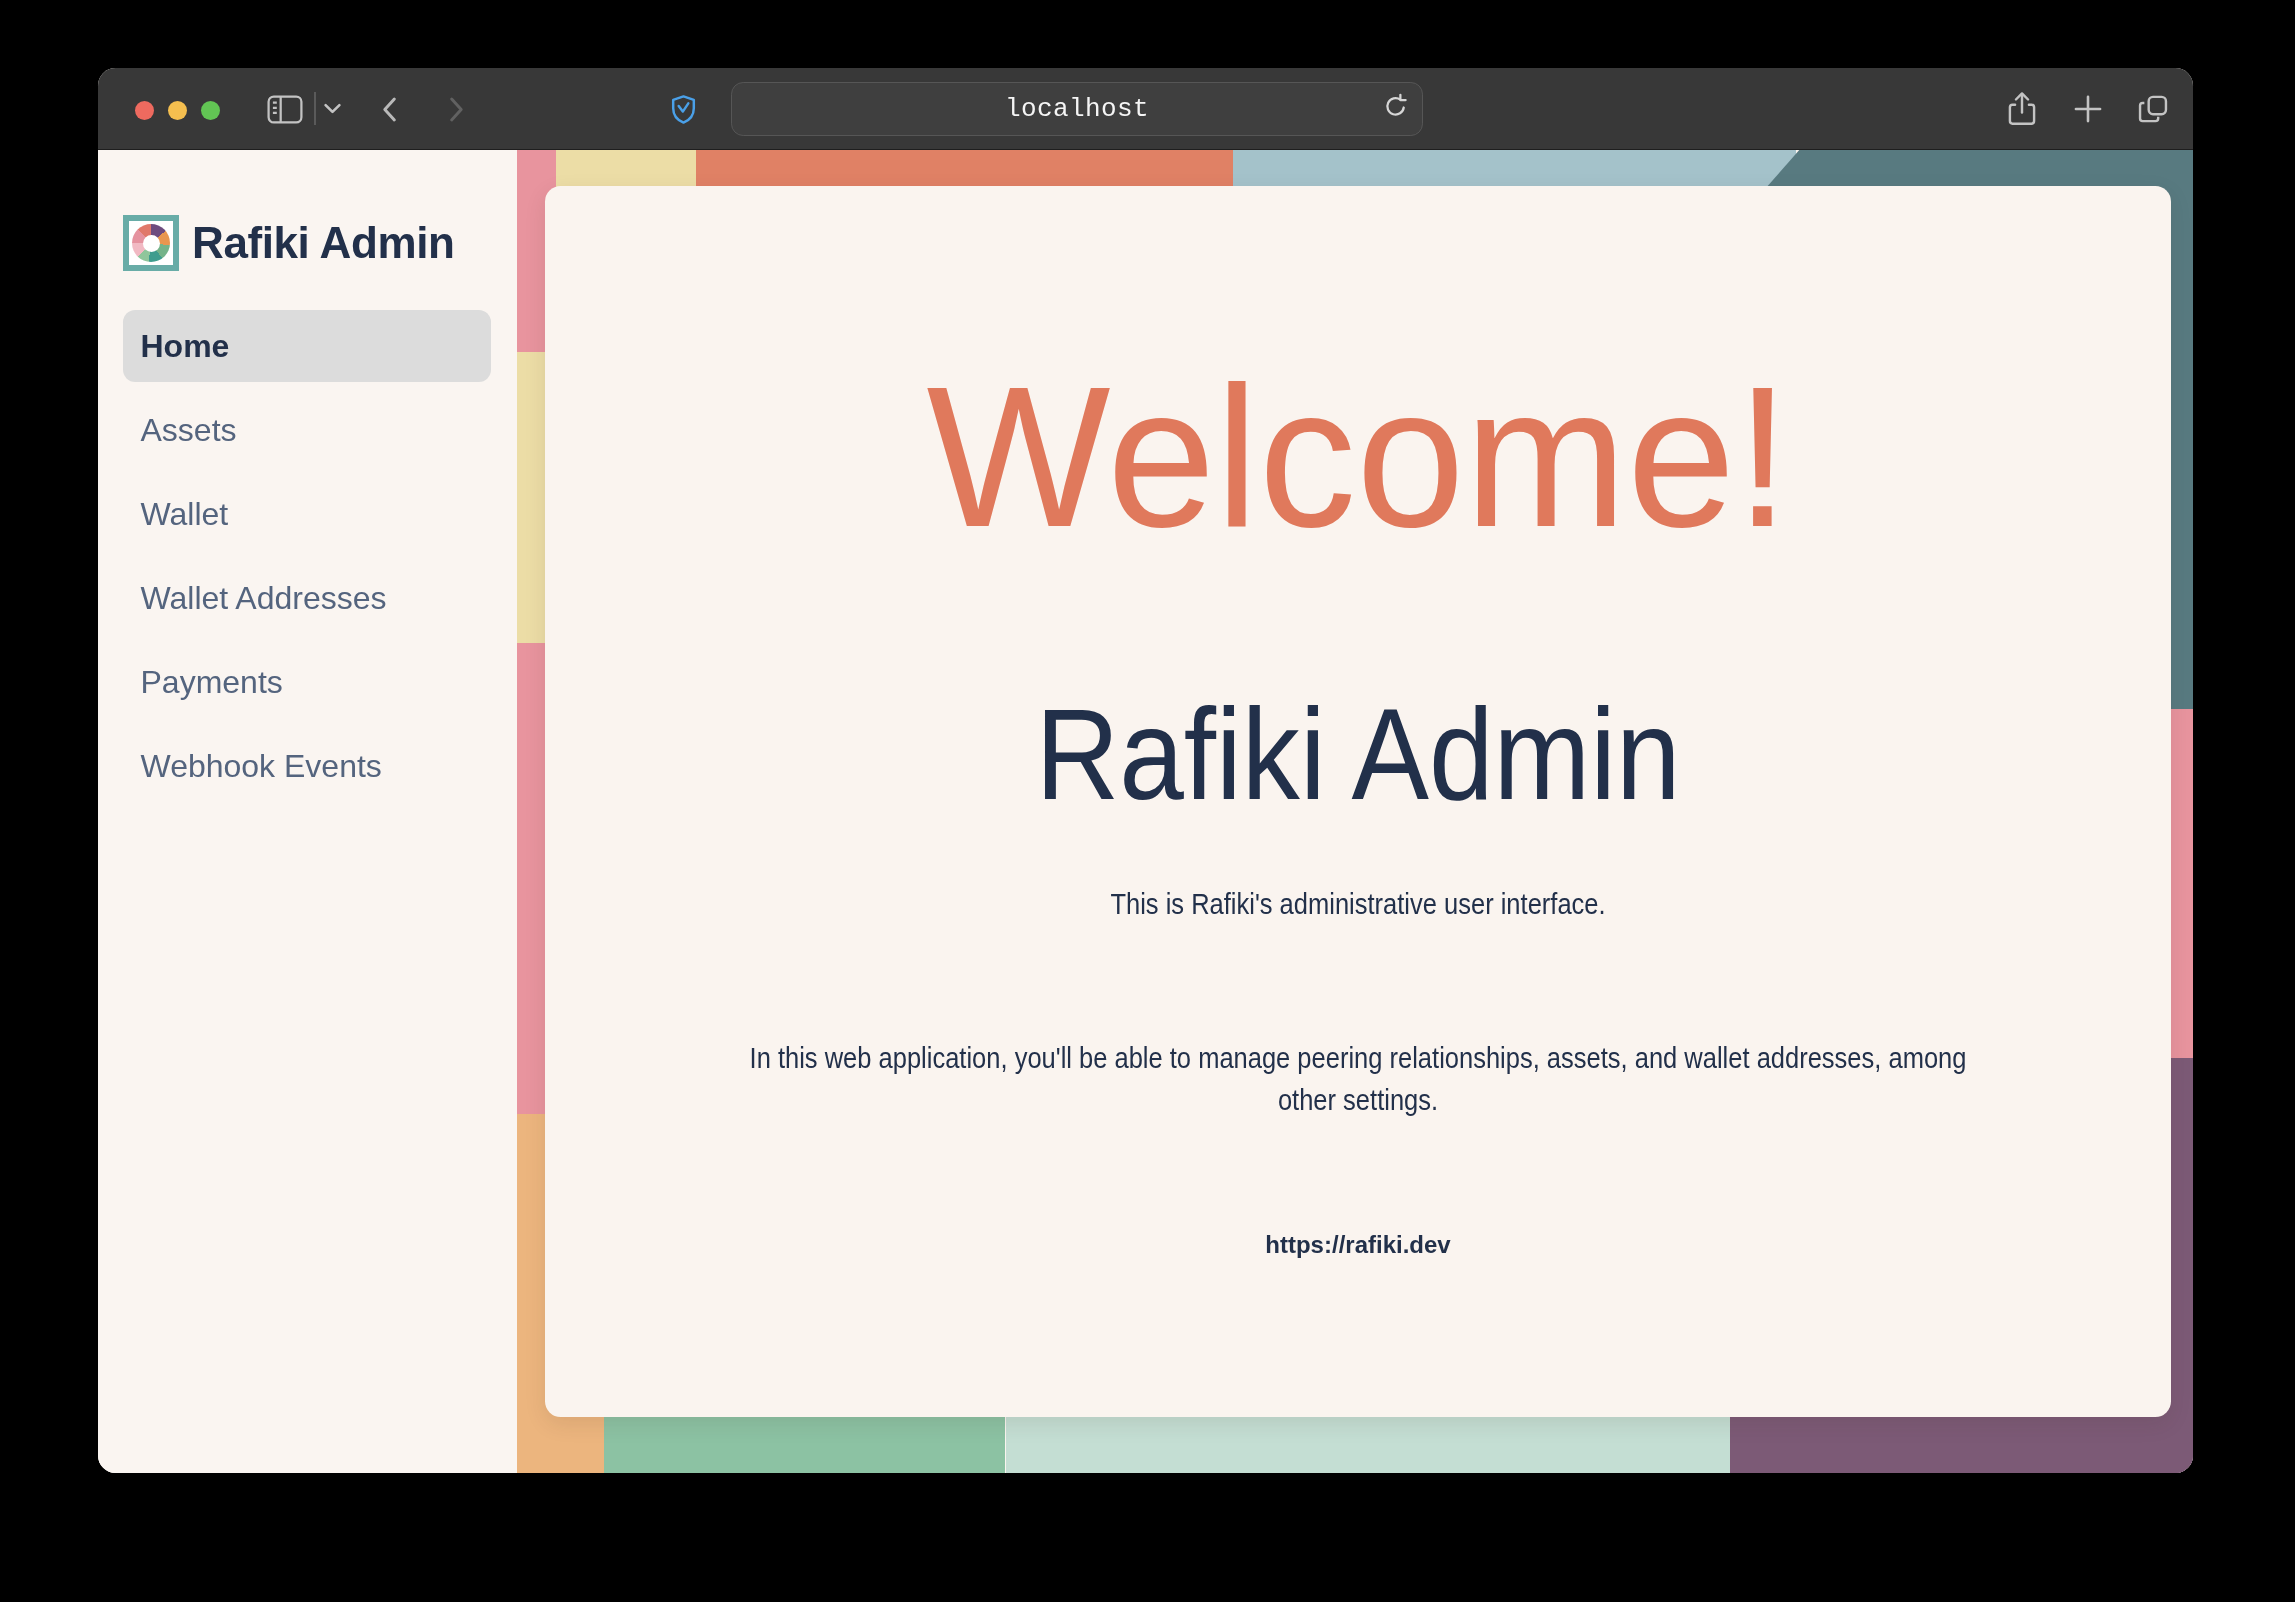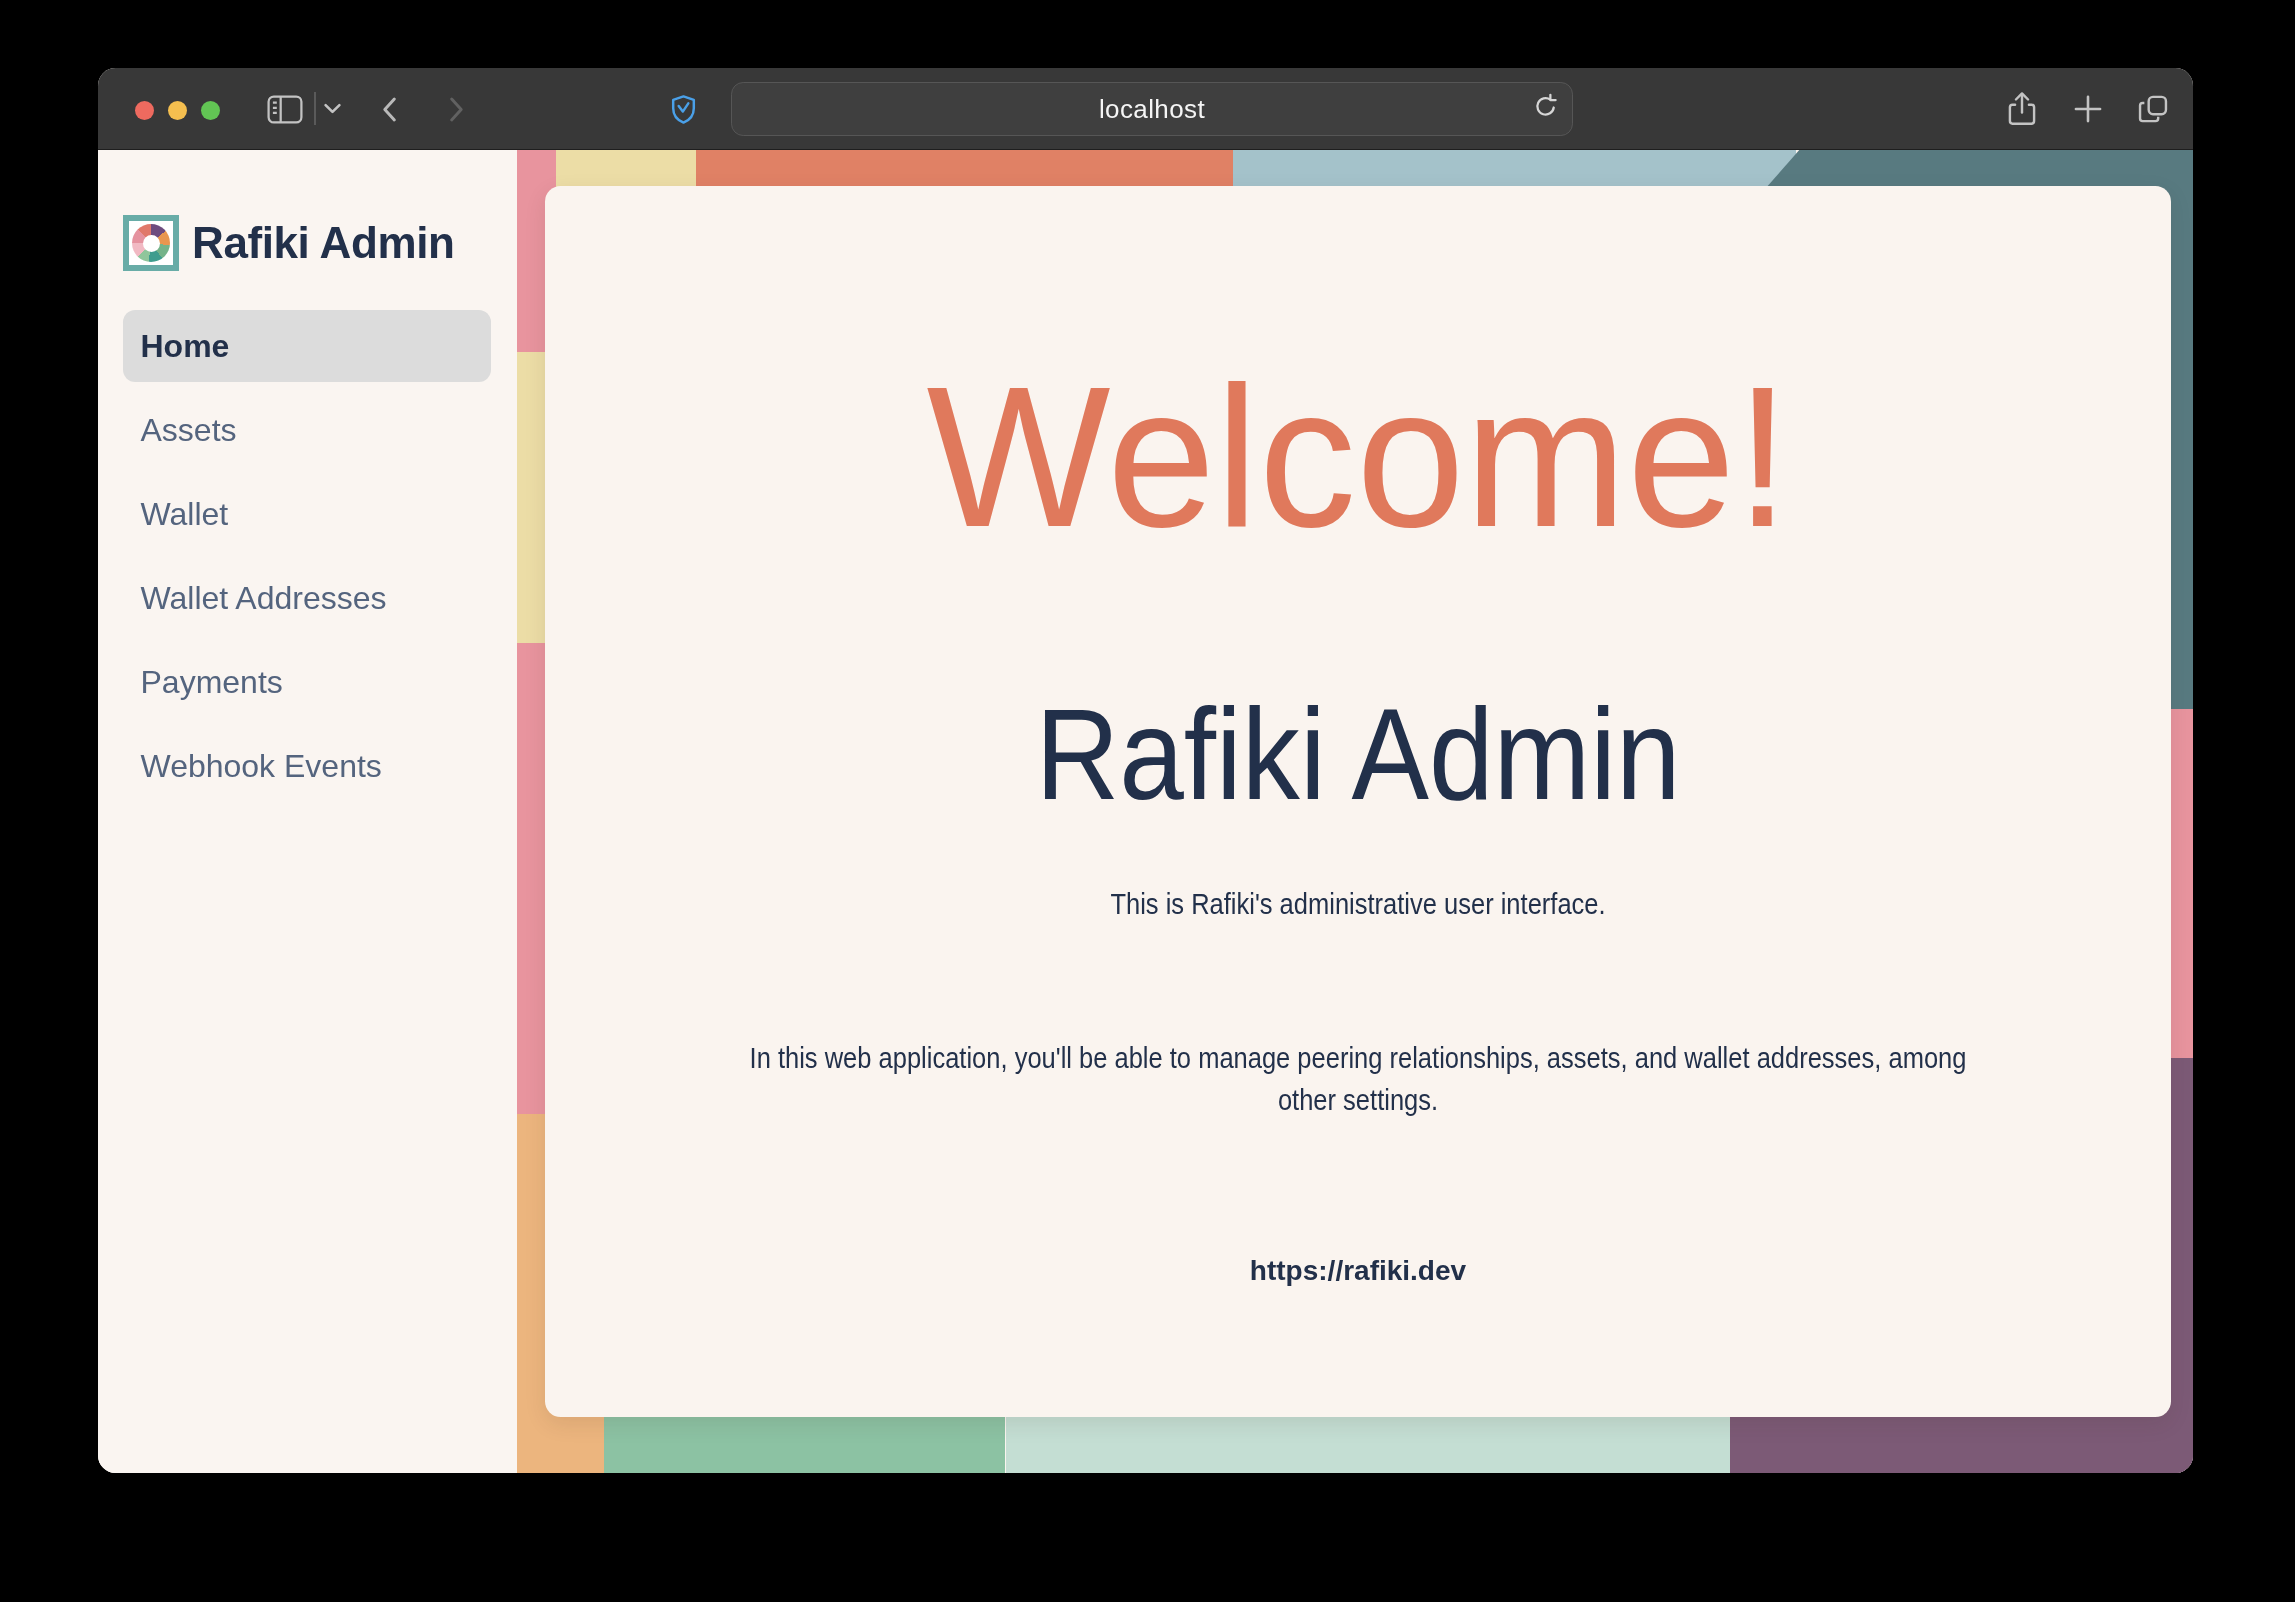--- a/index.html
+++ b/index.html
@@ -13,23 +13,23 @@
             box-shadow:0 26px 70px rgba(0,0,0,.6); }
 
   
   .chrome { position:absolute; left:0; top:0; width:100%; height:82px;
             background:var(--chrome); border-bottom:1.7px solid #1e1e1e; }
   .traffic { position:absolute; top:33px; width:19px; height:19px; border-radius:50%; }
   .t-red { left:37px; } .t-yellow { left:70px; } .t-green { left:103px; }
   .chrome svg { display:block; }
   .chrome-btn { position:absolute; background:none; border:none; cursor:pointer; }
   .divider { position:absolute; left:216px; top:24.4px; width:1.7px; height:33px; background:#5a5a5a; }
-  .urlbar { position:absolute; left:633px; top:14px; width:842px; height:54px;
+  .urlbar { position:absolute; left:633px; top:14px; width:692px; height:54px;
             background:var(--urlbar_bg); border:1.7px solid var(--urlbar_border);
-            border-radius:12.2px; display:flex; align-items:center; justify-content:center; }
+            border-radius:12.2px; display:flex; align-items:center; justify-content:center;font-family:Liberation Mono, monospace; }
   .urlbar .url-text { color:var(--url_text); font-size:26px; letter-spacing:0.4px; }
   .refresh { position:absolute; right:10.5px; top:50%; transform:translateY(-50%); }
 
   
   .sidebar { position:absolute; left:0; top:82px; width:419px; bottom:0; background:var(--sidebar_bg); }
   .brand { position:absolute; left:25px; top:65px; display:flex; align-items:center; gap:13px; }
   .logo { width:56px; height:56px; background:#fff; border:6.1px solid var(--logo_teal);
           display:grid; place-items:center; }
   .ring { width:38px; height:38px; border-radius:50%; position:relative;
           background:conic-gradient(#6d4b7e 0 14%, #e8964f 14% 27%, #74b389 27% 40%,
@@ -71,21 +71,21 @@
   
   .card { position:absolute; left:28px; top:36px; width:1626px; height:1231px;
           background:var(--card_bg); border-radius:15.7px;
           box-shadow:0 7px 21px rgba(60,40,30,.10); }
   .card .line { position:absolute; left:0; width:100%; text-align:center; white-space:nowrap; }
   .welcome  { top:170px; font-size:201px; line-height:1; color:var(--coral_text);
               transform:scaleX(.97); }
   .headline { top:504px; font-size:129px; line-height:1; color:var(--navy); transform:scaleX(.9); }
   .subtitle { top:701px; font-size:30px; color:var(--navy); transform:scaleX(.85); }
   .para     { top:851px; font-size:30px; line-height:42px; color:var(--navy); transform:scaleX(.85); }
-  .sitelink { top:1069px; font-size:28px; font-weight:700; color:var(--navy); cursor:pointer; }
+  .sitelink { top:1045px; font-size:24px; font-weight:700; color:var(--navy); cursor:pointer; }
 </style>
 </head>
 <body>
 
 <div class="stage">
   <div class="window">
 
     <div class="chrome">
       <div class="traffic t-red" style="background-color: rgb(238, 106, 95);"></div>
       <div class="traffic t-yellow" style="background-color: rgb(245, 191, 79);"></div>

